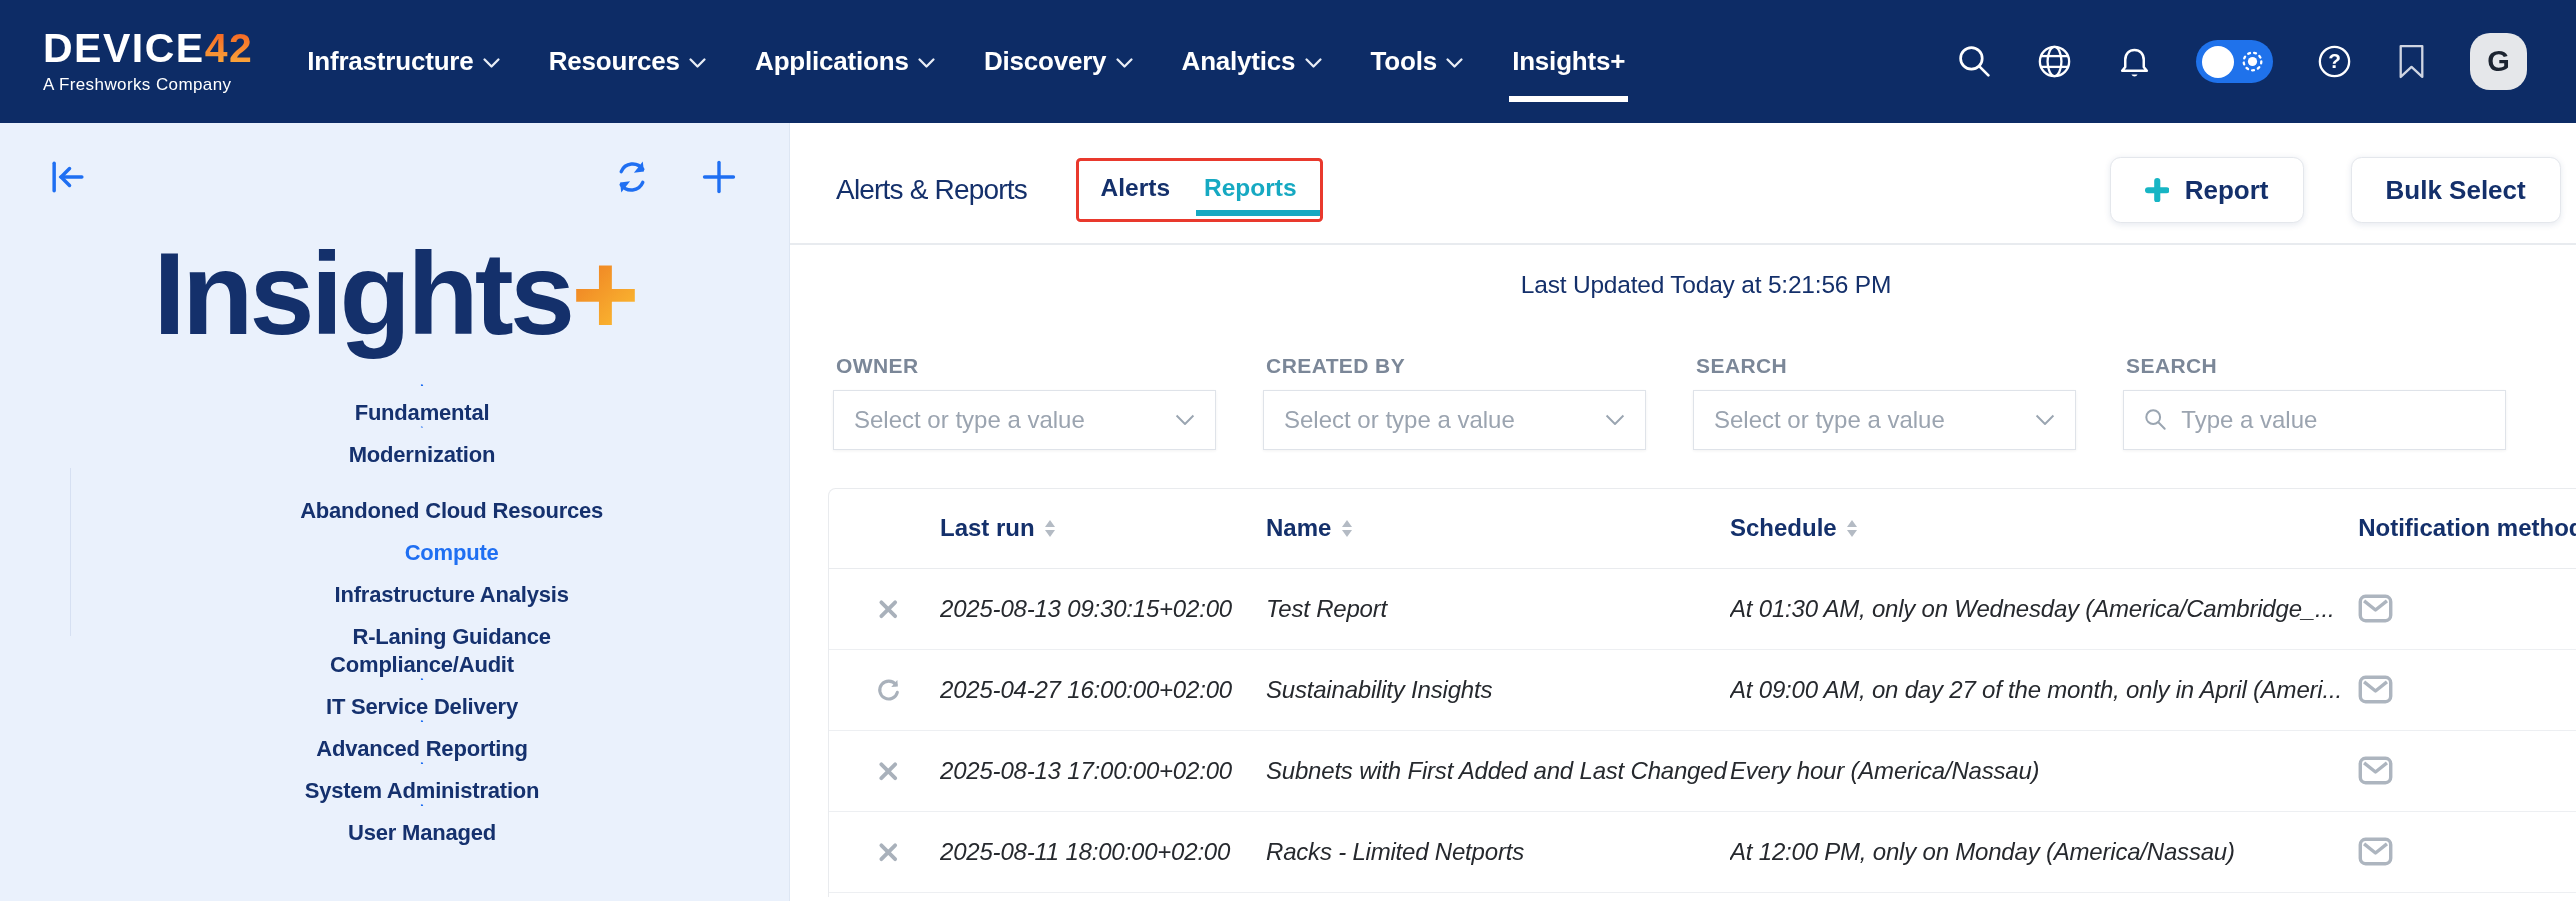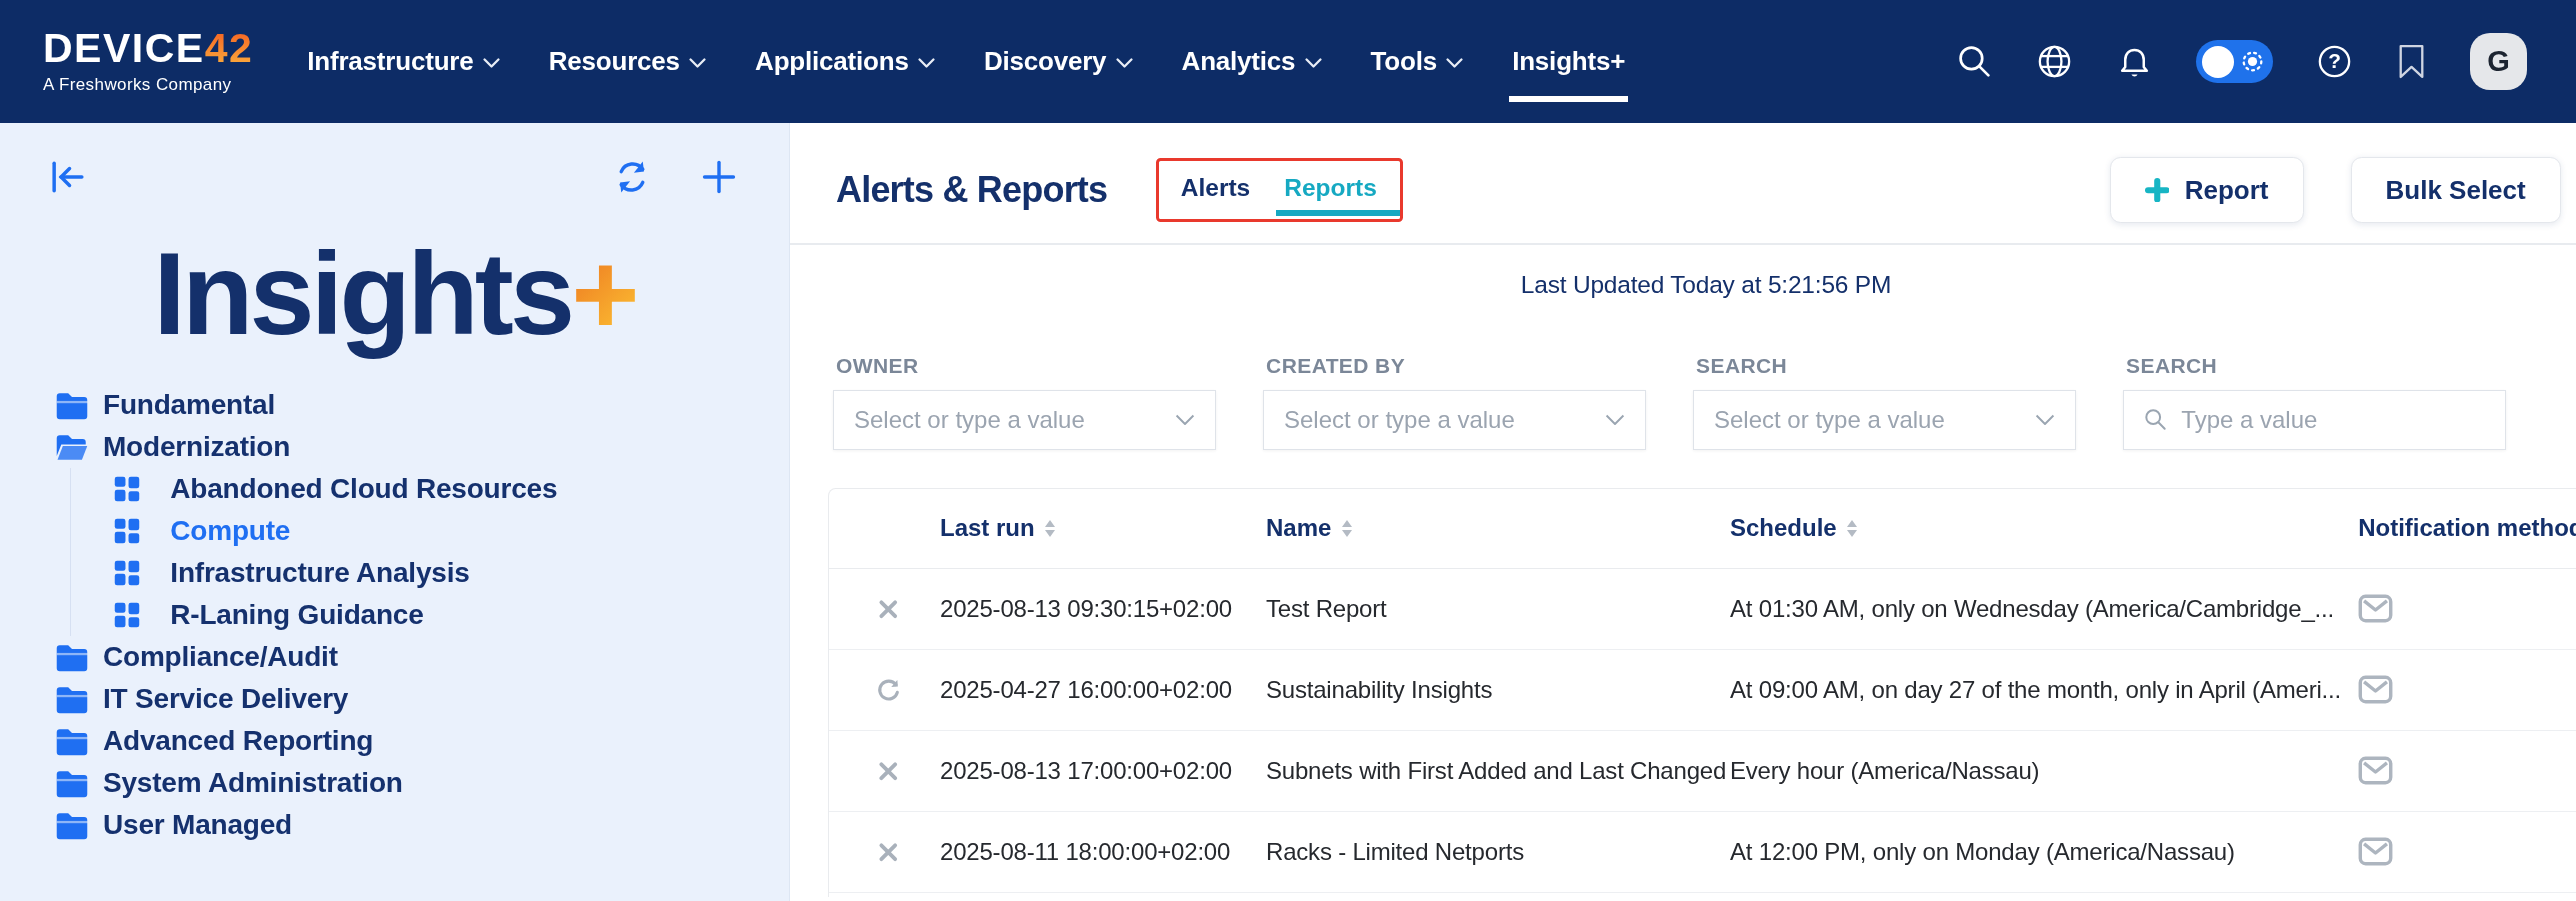--- a/index.html
+++ b/index.html
@@ -63,34 +63,35 @@
     white-space:nowrap;
   }
   .logo-plus {
     background:linear-gradient(135deg,#ee7c22 20%,#fcc133 85%);
     -webkit-background-clip:text; background-clip:text; color:transparent;
     font-weight:800;
   }
   .tree { list-style:none; margin:32px 0 0; padding:0 0 0 55px; }
   .tree-item {
     height:42px; display:flex; align-items:center; gap:14px;
-    font-size:28px; font-weight:700; color:#15316e; letter-spacing:-0.2px; cursor:pointer;
+    font-size:22px; font-weight:700; color:#15316e; letter-spacing:-0.2px; cursor:pointer;
     white-space:nowrap;
+    flex-direction:column;
   }
   .tree-children {
     list-style:none; margin:0 0 0 15.3px; padding:0 0 0 43px;
     border-left:1.5px solid #d6e0f2;
   }
   .tree-children .tree-item { gap:30px; }
   .tree-item.active { color:#1f6ff2; }
 
   
   .main { flex:1; background:#fff; min-width:0; }
   .page-header { display:flex; align-items:center; padding:34px 15.3px 0 46px; }
-  .page-title { margin:0 49px 0 0; font-size:36px; font-weight:700; color:#14306b; letter-spacing:-0.8px; white-space:nowrap; }
+  .page-title { margin:0 49px 0 0; font-size:28px; font-weight:400; color:#14306b; letter-spacing:-0.8px; white-space:nowrap; }
   .tabs-box {
     position:relative; display:flex; align-items:center; gap:34px;
     border:3.8px solid #e9392d; border-radius:4.6px; padding:12.3px 23px 17px 21.5px;
   }
   .tab { font-size:24.5px; font-weight:700; color:#14306b; cursor:pointer; white-space:nowrap; }
   .tab.active { color:#16a9c2; }
   .tabs-underline { position:absolute; left:117px; right:0; bottom:2.3px; height:6.1px; background:#16a9c2; }
   .header-actions { margin-left:auto; display:flex; gap:47px; }
   .btn {
     height:66px; background:#fff; border:1.5px solid #e4e7ec; border-radius:10.7px;
@@ -127,21 +128,21 @@
   }
   .thead, .trow {
     display:grid; grid-template-columns:111px 326px 464px 619px 1fr; align-items:center;
   }
   .thead { height:80px; border-bottom:1.5px solid #e9ebee; }
   .th { display:flex; align-items:center; gap:10.7px; font-size:24px; font-weight:700; color:#14306b; cursor:pointer; white-space:nowrap; }
   .sort { display:flex; flex-direction:column; gap:3.1px; }
   .sort .up { width:0; height:0; border-left:5.4px solid transparent; border-right:5.4px solid transparent; border-bottom:7px solid #b4bbc4; }
   .sort .dn { width:0; height:0; border-left:5.4px solid transparent; border-right:5.4px solid transparent; border-top:7px solid #b4bbc4; }
   .trow { height:81px; border-bottom:1.5px solid #edeff2; cursor:pointer; }
-  .td { font-size:24px; color:#26292e; letter-spacing:-0.2px; white-space:nowrap; overflow:hidden; padding-right:23px; }
+  .td { font-size:24px; color:#26292e; letter-spacing:-0.2px; white-space:nowrap; overflow:hidden; padding-right:23px;font-style:italic; }
   .td-icon { display:flex; justify-content:center; padding:0 0 0 7.7px; }
   .td-notif { display:flex; padding-left:9.2px; }
   .bottom-sliver { height:4.6px; background:#fff; }
 </style>
 </head>
 <body>
 
 <div class="screen">
 
   <header class="topnav">

